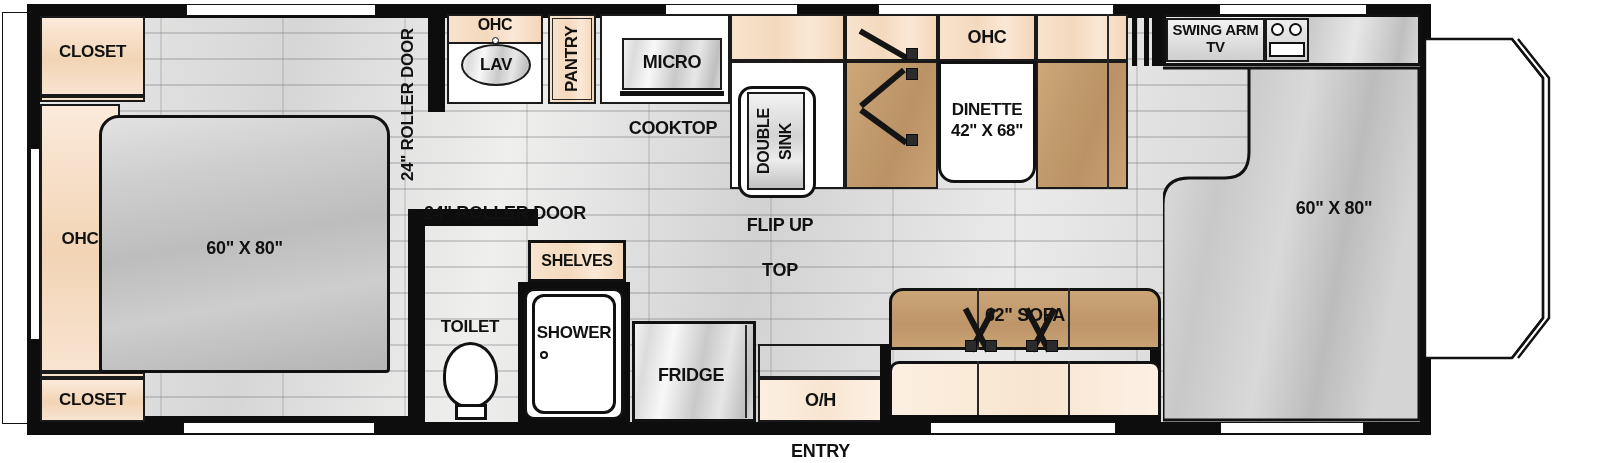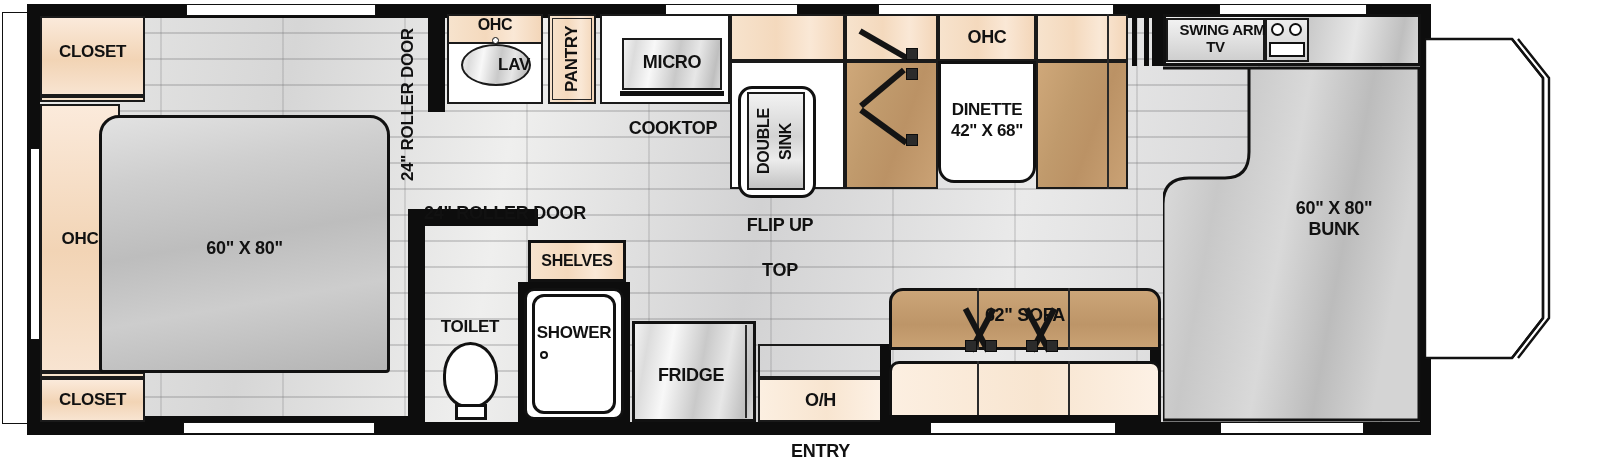--- a/index.html
+++ b/index.html
@@ -93,21 +93,21 @@
   <div class="abs bed ol3" style="left:99px;top:115px;width:291px;height:258px;border-radius:20px 20px 4px 4px;"></div>
   <span class="lbl" style="left:99px;top:237px;width:291px;height:22px;font-size:18px;">60" X 80"</span>
 
   <div class="abs blk" style="left:428px;top:4px;width:17px;height:108px;"></div>
   <span class="lbl vert" style="left:396px;top:10px;width:24px;height:190px;font-size:17px;">24" ROLLER DOOR</span>
 
   <div class="abs white ol" style="left:447px;top:14px;width:96px;height:90px;"></div>
   <div class="abs tan ol" style="left:447px;top:14px;width:96px;height:30px;"></div>
   <span class="lbl" style="left:447px;top:16px;width:96px;height:18px;font-size:16px;">OHC</span>
   <div class="abs steel ol" style="left:461px;top:44px;width:70px;height:42px;border-radius:50%;"></div>
-  <span class="lbl" style="left:461px;top:55px;width:70px;height:20px;font-size:17px;margin-left:18px;">LAV</span>
+  <span class="lbl" style="left:461px;top:55px;width:70px;height:20px;font-size:17px;">LAV</span>
   <div class="abs" style="left:492px;top:37px;width:7px;height:7px;border:1.5px solid #111;border-radius:50%;background:#fff;"></div>
 
   <div class="abs tan ol" style="left:548px;top:14px;width:48px;height:90px;"></div>
   <div class="abs thin" style="left:552px;top:18px;width:40px;height:82px;background:transparent;"></div>
   <span class="lbl vert" style="left:550px;top:20px;width:44px;height:78px;font-size:17px;">PANTRY</span>
 
   <div class="abs white ol" style="left:600px;top:14px;width:130px;height:90px;"></div>
   <div class="abs steel ol" style="left:622px;top:38px;width:100px;height:52px;"></div>
   <span class="lbl" style="left:622px;top:52px;width:100px;height:20px;font-size:18px;">MICRO</span>
   <div class="abs" style="left:620px;top:91px;width:104px;height:5px;background:#111;"></div>
@@ -143,41 +143,40 @@
   <div class="abs brown ol" style="left:1036px;top:61px;width:92px;height:128px;"></div>
   <div class="abs thin" style="left:1107px;top:14px;width:2px;height:175px;background:#2a2a2a;"></div>
 
   <div class="abs blk" style="left:1132px;top:14px;width:5px;height:52px;"></div>
   <div class="abs blk" style="left:1144px;top:14px;width:5px;height:52px;"></div>
 
   <div class="abs blk" style="left:1152px;top:4px;width:14px;height:62px;"></div>
 
   <div class="abs steel ol3" style="left:1163px;top:14px;width:258px;height:52px;"></div>
   <div class="abs ol" style="left:1166px;top:18px;width:99px;height:44px;background:linear-gradient(180deg,#f2f2f2,#cfcfcf);"></div>
-  <span class="lbl" style="left:1166px;top:21px;width:99px;height:18px;font-size:15px;margin-left:7px;">SWING ARM</span>
+  <span class="lbl" style="left:1166px;top:21px;width:99px;height:18px;font-size:15px;">SWING ARM</span>
   <span class="lbl" style="left:1166px;top:38px;width:99px;height:18px;font-size:15px;">TV</span>
   <div class="abs ol" style="left:1265px;top:18px;width:44px;height:44px;background:linear-gradient(180deg,#ededed,#d2d2d2);"></div>
   <div class="abs" style="left:1271px;top:23px;width:13px;height:13px;border:2px solid #111;border-radius:50%;background:#fff;"></div>
   <div class="abs" style="left:1289px;top:23px;width:13px;height:13px;border:2px solid #111;border-radius:50%;background:#fff;"></div>
   <div class="abs" style="left:1269px;top:42px;width:36px;height:15px;border:2px solid #111;background:#fff;"></div>
 
   <svg class="abs" style="left:1163px;top:66px;width:258px;height:356px;" viewBox="0 0 258 356">
     <defs>
       <linearGradient id="bnk" x1="0" y1="0" x2="1" y2="0.25">
         <stop offset="0%" stop-color="#e0e0e0"></stop>
           <stop offset="28%" stop-color="#c8c8c8"></stop>
         <stop offset="55%" stop-color="#d9d9d9"></stop>
           <stop offset="78%" stop-color="#bcbcbc"></stop>
         <stop offset="100%" stop-color="#d4d4d4"></stop>
       </linearGradient>
     </defs>
     <path d="M0,2 L256,2 L256,354 L0,354 L0,138 Q0,112 26,112 L62,112 Q86,112 86,86 L86,2 Z" fill="url(#bnk)" stroke="#111" stroke-width="3"></path>
   </svg>
   <span class="lbl" style="left:1249px;top:198px;width:170px;height:20px;font-size:18px;">60" X 80"</span>
-  <span class="lbl" style="left:1249px;top:219px;width:170px;height:20px;font-size:18px;">BUNK</span>
 
   <div class="abs blk" style="left:408px;top:209px;width:17px;height:213px;"></div>
   <div class="abs blk" style="left:408px;top:209px;width:130px;height:17px;"></div>
   <span class="lbl" style="left:430px;top:203px;width:150px;height:20px;font-size:18px;">24" ROLLER DOOR</span>
 
   <span class="lbl" style="left:437px;top:317px;width:66px;height:20px;font-size:17px;">TOILET</span>
   <div class="abs white ol3" style="left:443px;top:342px;width:55px;height:66px;border-radius:50% 50% 44% 44%;"></div>
   <div class="abs white ol3" style="left:455px;top:404px;width:32px;height:16px;"></div>
 
   <div class="abs tan ol3" style="left:528px;top:240px;width:98px;height:42px;"></div>

